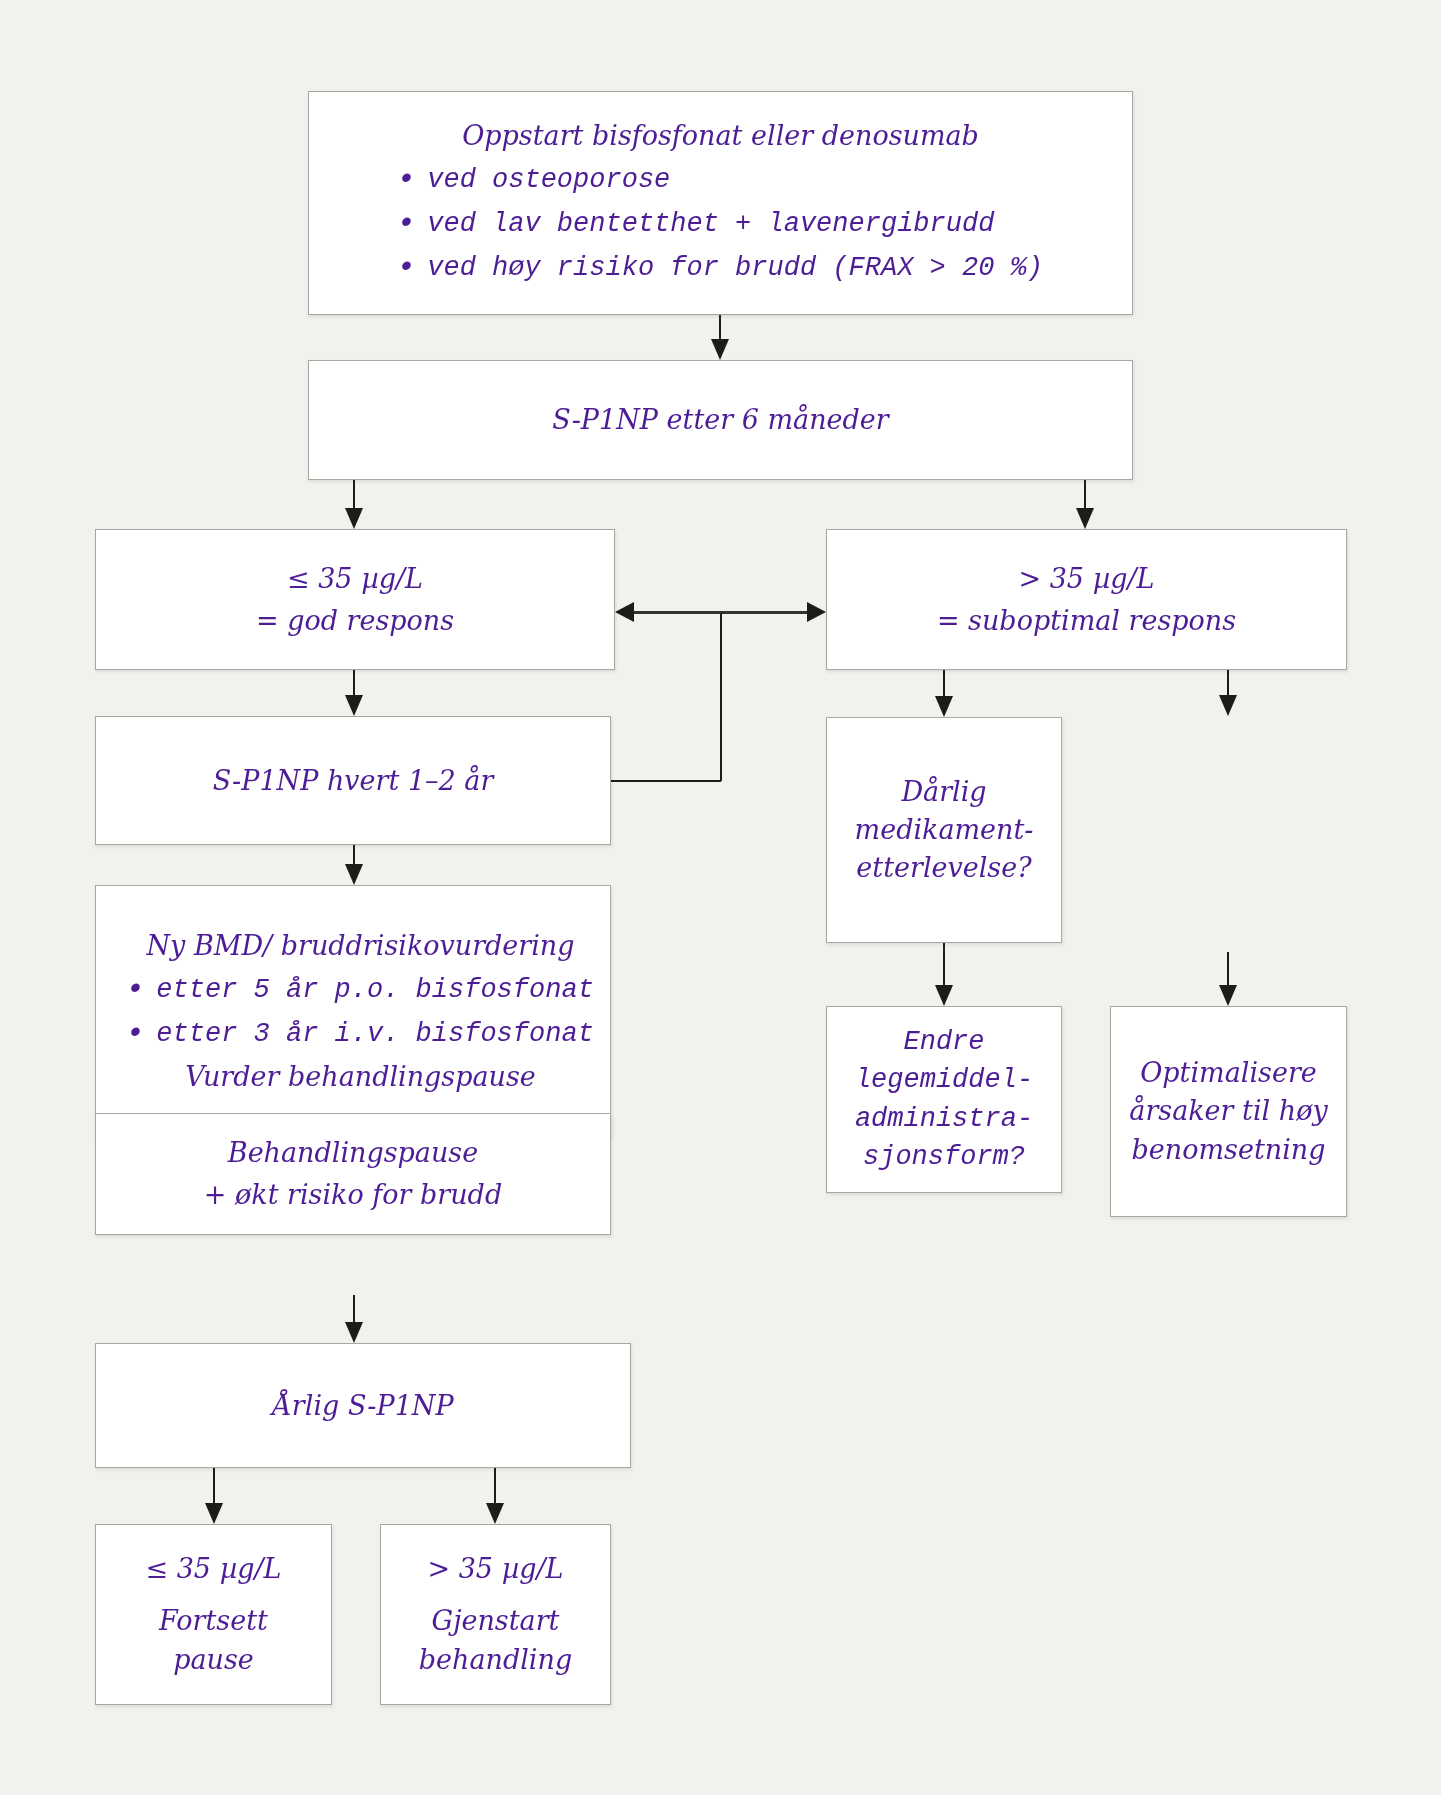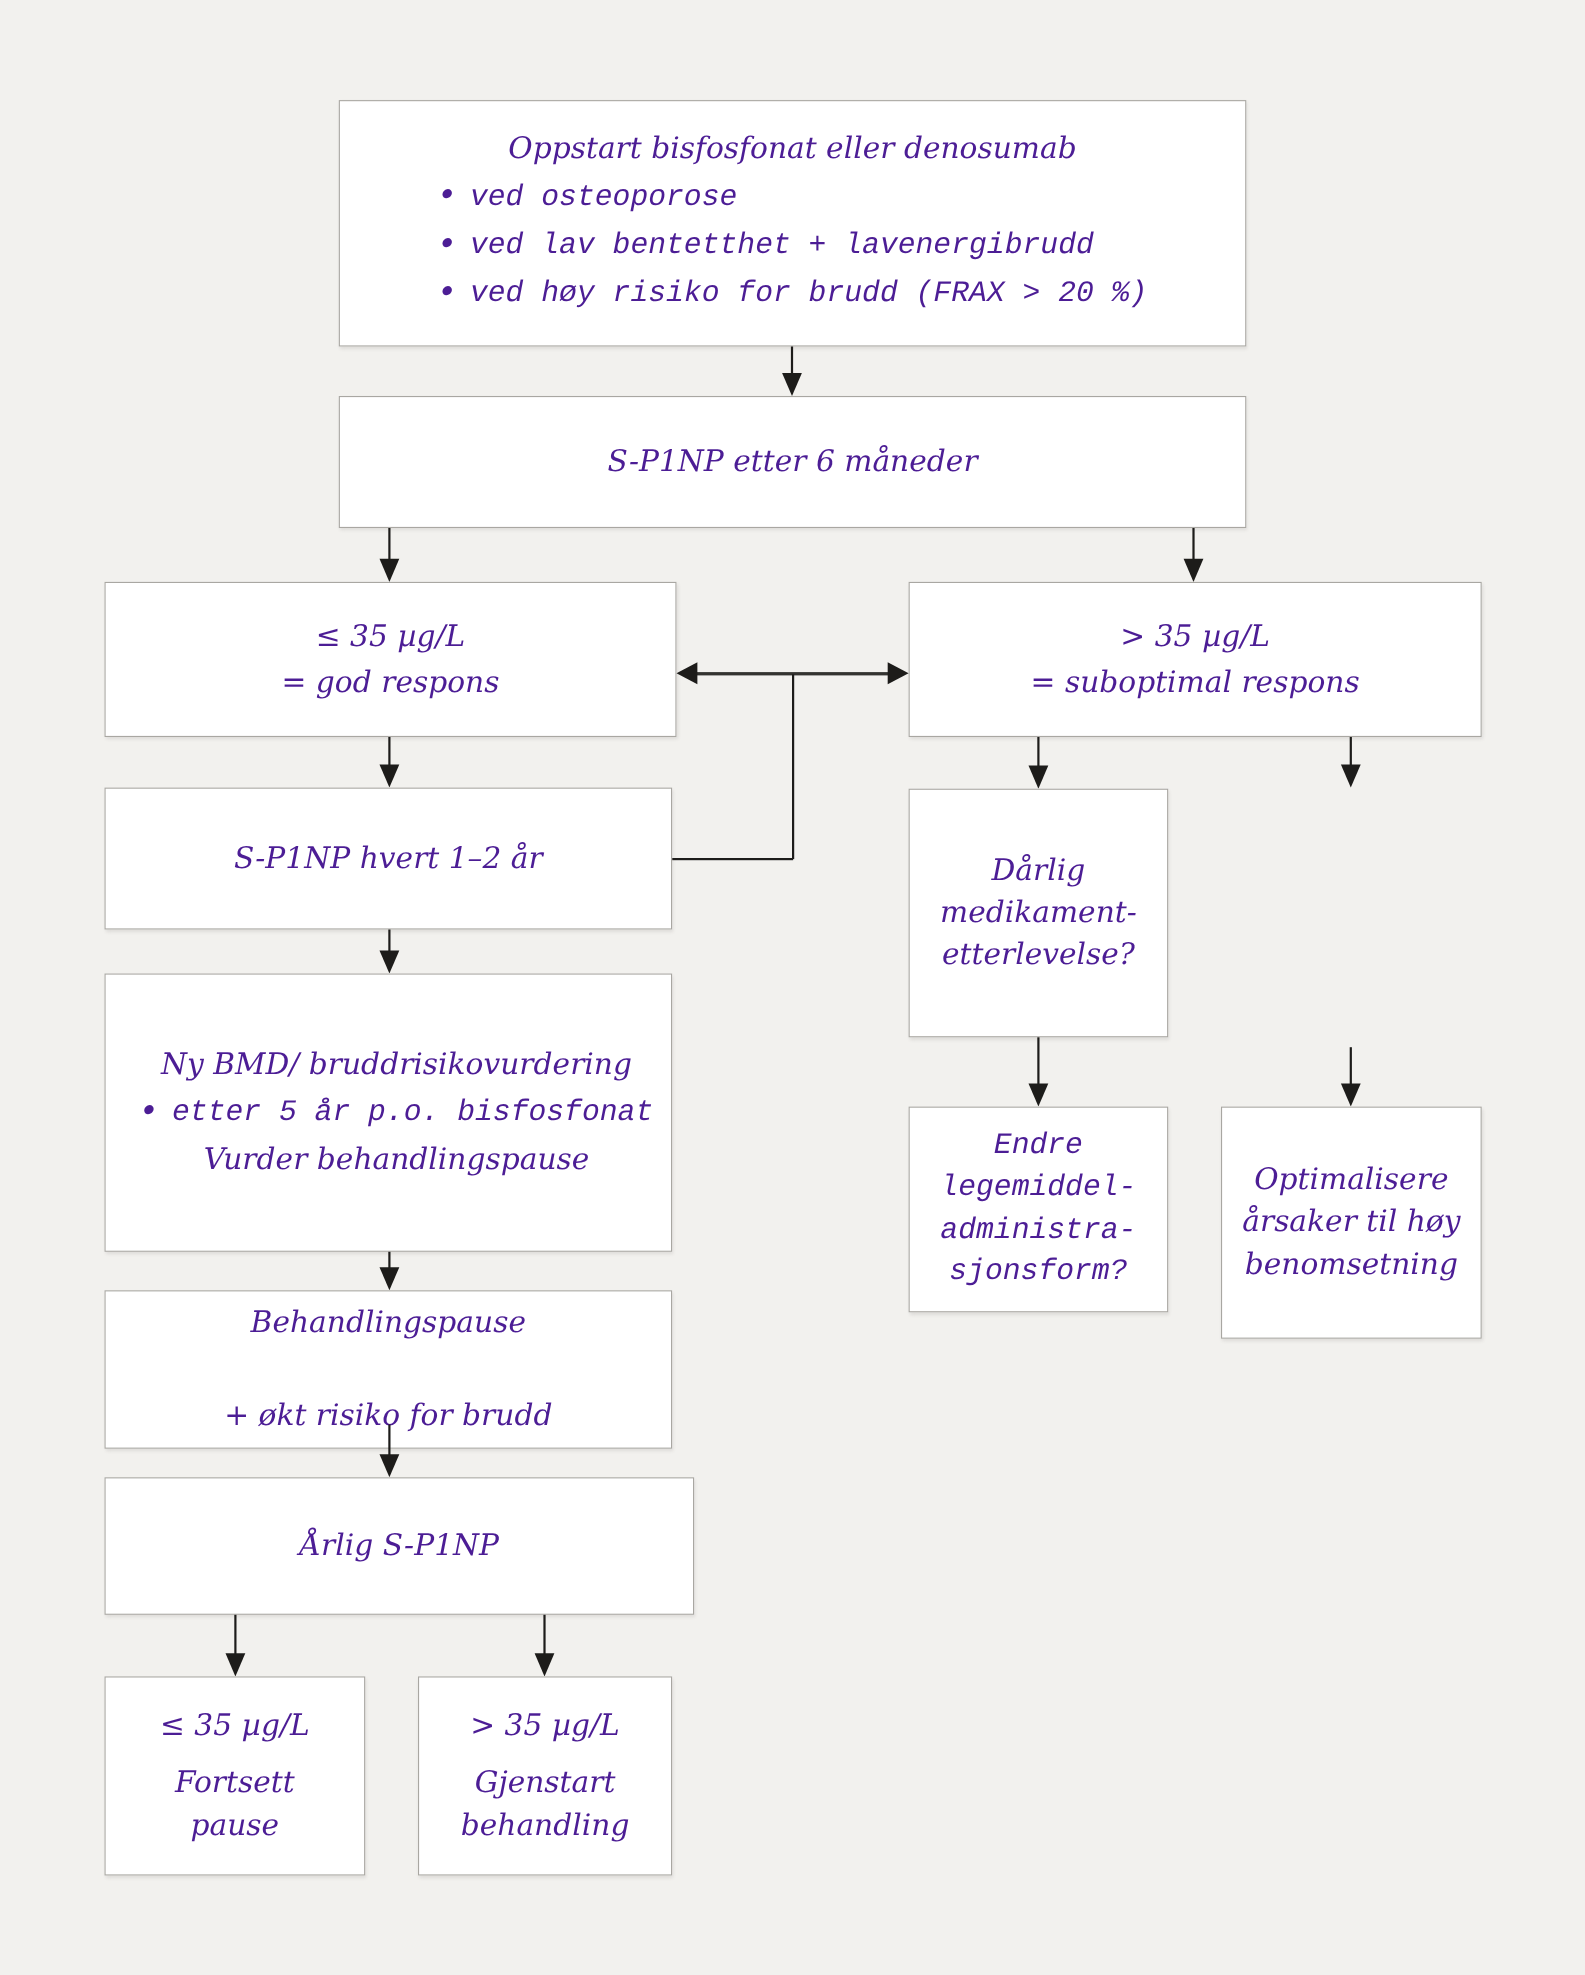--- a/index.html
+++ b/index.html
@@ -140,28 +140,31 @@
 
   <div class="vline" style="left:353px; top:845px; height:20px;"></div>
   <div class="head-down" style="left:345px; top:864px;"></div>
 
   <div class="node" style="left:95px; top:885px; width:516px; height:253px;padding-left:25px;">
     <div class="line">Ny BMD/ bruddrisikovurdering</div>
     <div class="bullets">
       <div class="bullet-line">
         <span class="dot">•</span><span>etter 5 år p.o. bisfosfonat</span>
       </div>
+      <div class="bullet-line">
+        <span class="dot">•</span><span>etter 3 år i.v. bisfosfonat</span>
+      </div>
     </div>
     <div class="line">Vurder behandlingspause</div>
   </div>
 
   <div class="vline" style="left:353px; top:1138px; height:16px;"></div>
   <div class="head-down" style="left:345px; top:1152px;"></div>
 
-  <div class="node" style="left:95px; top:1173px; width:516px; height:144px;justify-content:space-between;">
+  <div class="node" style="left:95px; top:1113px; width:516px; height:122px;">
     <div class="line">Behandlingspause</div>
     <div class="line">+ økt risiko for brudd</div>
   </div>
 
   <div class="vline" style="left:353px; top:1295px; height:29px;"></div>
   <div class="head-down" style="left:345px; top:1322px;"></div>
 
   <div class="node" style="left:95px; top:1343px; width:536px; height:125px;">
     <div class="line">Årlig S-P1NP</div>
   </div>

